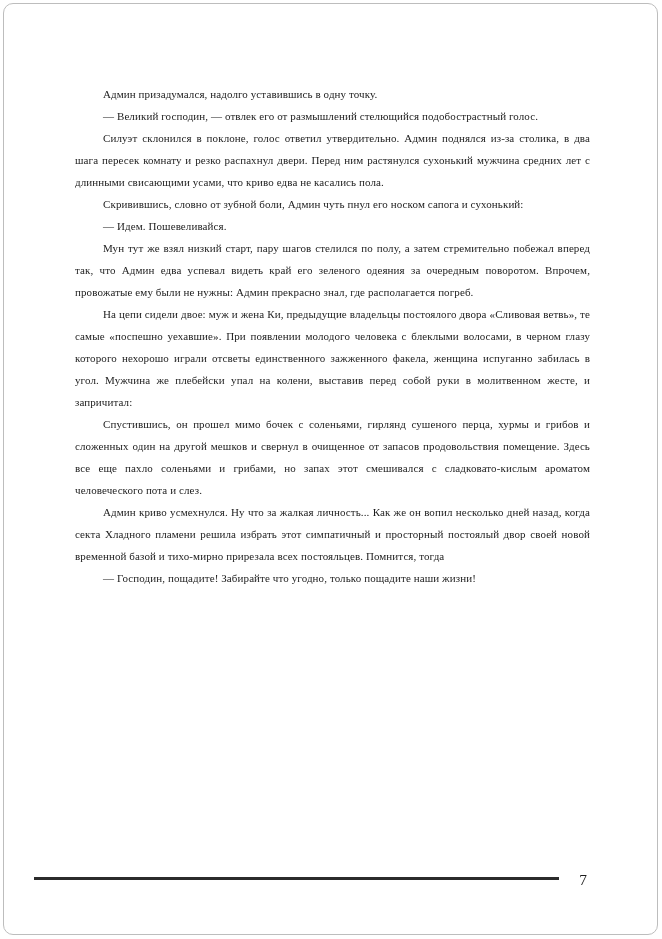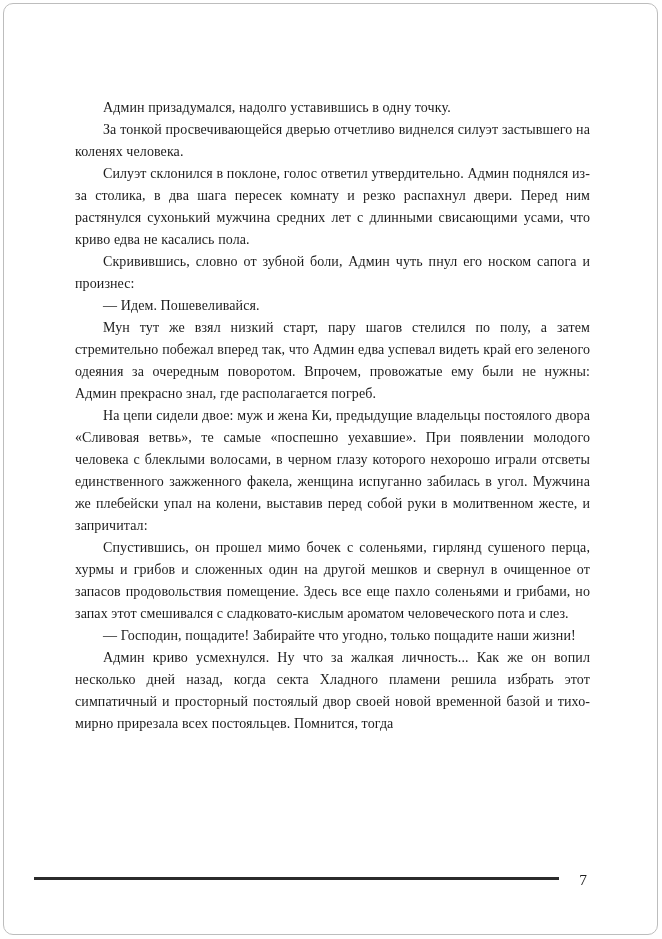--- a/index.html
+++ b/index.html
@@ -24,25 +24,24 @@
       background: #ffffff;
       border: 1px solid #bdbdbd;
       border-radius: 10px;
     }
     .text-block {
       position: absolute;
       top: 79px;
       left: 71px;
       right: 67px;
       color: #1c1c1c;
-      font-size: 14px;
+      font-size: 11px;
       line-height: 22px;
       text-align: justify;
       letter-spacing: 0.1px;
-      margin-top: 14px;
     }
     .text-block p {
       margin: 0;
       padding: 0;
       text-indent: 28px;
     }
     .footer {
       position: absolute;
       left: 30px;
       right: 70px;
@@ -65,29 +64,29 @@
       transform: translateY(1px);
     }
   </style>
 </head>
 <body>
 
 <div class="page">
 
   <div class="text-block">
     <p>Админ призадумался, надолго уставившись в одну точку.</p>
-    <p>За тонкой просвечивающейся дверью отчетливо виднелся силуэт застывшего на коленях человека.</p>
+    <p>— Великий господин, — отвлек его от размышлений стелющийся подобострастный голос.</p>
     <p>Силуэт склонился в поклоне, голос ответил утвердительно. Админ поднялся из-за столика, в два шага пересек комнату и резко распахнул двери. Перед ним растянулся сухонький мужчина средних лет с длинными свисающими усами, что криво едва не касались пола.</p>
-    <p>Скривившись, словно от зубной боли, Админ чуть пнул его носком сапога и произнес:</p>
+    <p>Скривившись, словно от зубной боли, Админ чуть пнул его носком сапога и сухонький:</p>
     <p>— Идем. Пошевеливайся.</p>
     <p>Мун тут же взял низкий старт, пару шагов стелился по полу, а затем стремительно побежал вперед так, что Админ едва успевал видеть край его зеленого одеяния за очередным поворотом. Впрочем, провожатые ему были не нужны: Админ прекрасно знал, где располагается погреб.</p>
     <p>На цепи сидели двое: муж и жена Ки, предыдущие владельцы постоялого двора «Сливовая ветвь», те самые «поспешно уехавшие». При появлении молодого человека с блеклыми волосами, в черном глазу которого нехорошо играли отсветы единственного зажженного факела, женщина испуганно забилась в угол. Мужчина же плебейски упал на колени, выставив перед собой руки в молитвенном жесте, и запричитал:</p>
     <p>Спустившись, он прошел мимо бочек с соленьями, гирлянд сушеного перца, хурмы и грибов и сложенных один на другой мешков и свернул в очищенное от запасов продовольствия помещение. Здесь все еще пахло соленьями и грибами, но запах этот смешивался с сладковато-кислым ароматом человеческого пота и слез.</p>
+    <p>Админ криво усмехнулся. Ну что за жалкая личность... Как же он вопил несколько дней назад, когда секта Хладного пламени решила избрать этот симпатичный и просторный постоялый двор своей новой временной базой и тихо-мирно прирезала всех постояльцев. Помнится, тогда</p>
     <p>— Господин, пощадите! Забирайте что угодно, только пощадите наши жизни!</p>
-    <p>Админ криво усмехнулся. Ну что за жалкая личность... Как же он вопил несколько дней назад, когда секта Хладного пламени решила избрать этот симпатичный и просторный постоялый двор своей новой временной базой и тихо-мирно прирезала всех постояльцев. Помнится, тогда</p>
   </div>
 
   <div class="footer">
     <div class="footer-rule"></div>
     <span class="page-number">7</span>
   </div>
 
 </div>
 
 </body></html>

